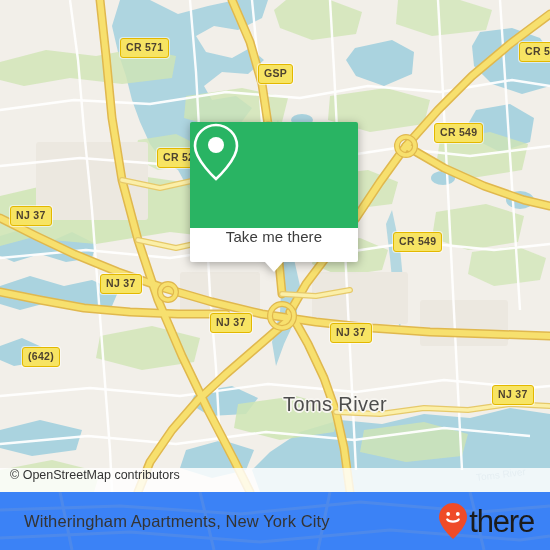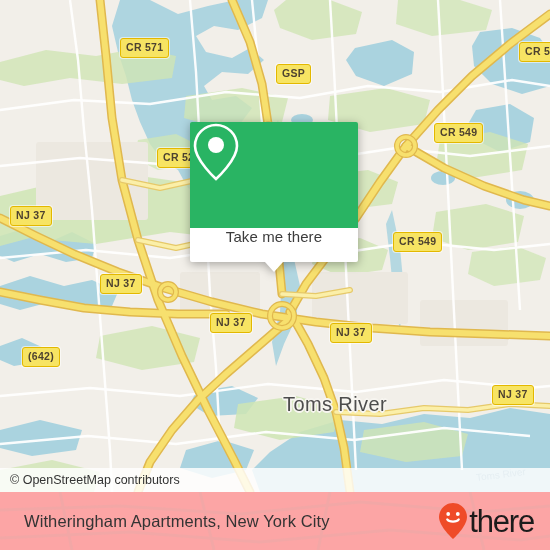--- a/index.html
+++ b/index.html
@@ -21,37 +21,37 @@
   
   .place{position:absolute;color:#5b5b5b;white-space:nowrap;
          text-shadow:-1.6px 0 #f7f5f0,1.6px 0 #f7f5f0,0 -1.6px #f7f5f0,0 1.6px #f7f5f0,
                      -1.2px -1.2px #f7f5f0,1.2px 1.2px #f7f5f0,-1.2px 1.2px #f7f5f0,1.2px -1.2px #f7f5f0;}
   .place.city{font-size:20px;letter-spacing:.4px;color:#4d4d4d;}
   .water-label{position:absolute;color:#6f9fb5;font-size:10px;white-space:nowrap;
                transform:rotate(-7deg);transform-origin:left center;}
 
   
   #attribution{position:absolute;left:0;bottom:0;width:100%;height:24px;
-               background:rgba(255,255,255,.82);display:flex;align-items:center;
+               background:rgba(255,255,255,.82);display:flex;
                box-sizing:border-box;padding-left:10px;font-size:12.5px;color:#333;}
 
   
   #popup{position:absolute;left:190px;top:122px;width:168px;
          filter:drop-shadow(0 2px 5px rgba(0,0,0,.32));}
   #popup-top{height:106px;background:#29b463;border-radius:2px 2px 0 0;
              display:flex;align-items:center;justify-content:center;}
   #popup-foot{height:34px;background:#fff;border-radius:0 0 2px 2px;
               display:flex;align-items:flex-start;justify-content:center;}
   #popup-label{font-size:15px;color:#3c3c3c;letter-spacing:.1px;}
   #popup-arrow{position:absolute;left:50%;margin-left:-9px;top:140px;width:0;height:0;
                border-left:9px solid transparent;border-right:9px solid transparent;
                border-top:10px solid #fff;}
 
   
-  #footer{position:absolute;left:0;top:492px;width:550px;height:58px;background:#fca5a5;
+  #footer{position:absolute;left:0;top:492px;width:550px;height:58px;background:#3b82f6;
           display:flex;align-items:center;overflow:hidden;}
   #footer-ghost{position:absolute;left:0;top:0;width:550px;height:58px;opacity:.14;}
   #footer-title{position:relative;margin-left:24px;font-size:16.5px;color:#343434;
                 letter-spacing:.1px;z-index:2;}
   #brand{position:absolute;right:16px;top:50%;transform:translateY(-50%);
          display:flex;align-items:center;z-index:2;}
   #brand-word{font-size:31px;color:#1b1b1b;letter-spacing:-1.2px;line-height:1;
               margin-left:1px;font-weight:500;}
 </style>
 </head>
@@ -200,21 +200,21 @@
             <circle cx="290" cy="134" r="9"></circle>
             <circle cx="406" cy="146" r="9"></circle>
             <circle cx="168" cy="292" r="8"></circle>
           </g>
         </g>
       </g>
     </svg>
 
     <div id="shield-layer">
         <div class="shield" style="left: 120px; top: 38px;">CR 571</div>
-        <div class="shield" style="left: 276px; top: 64px; text-align: center;">GSP</div>
+        <div class="shield" style="left: 258px; top: 64px; text-align: center;">GSP</div>
         <div class="shield" style="left: 519px; top: 42px;">CR 54</div>
         <div class="shield" style="left: 434px; top: 123px;">CR 549</div>
         <div class="shield" style="left: 157px; top: 148px;">CR 52</div>
         <div class="shield" style="left: 10px; top: 206px;">NJ 37</div>
         <div class="shield" style="left: 393px; top: 232px;">CR 549</div>
         <div class="shield" style="left: 100px; top: 274px;">NJ 37</div>
         <div class="shield" style="left: 210px; top: 313px;">NJ 37</div>
         <div class="shield" style="left: 330px; top: 323px;">NJ 37</div>
         <div class="shield" style="left: 22px; top: 347px;">(642)</div>
         <div class="shield" style="left: 492px; top: 385px;">NJ 37</div>

